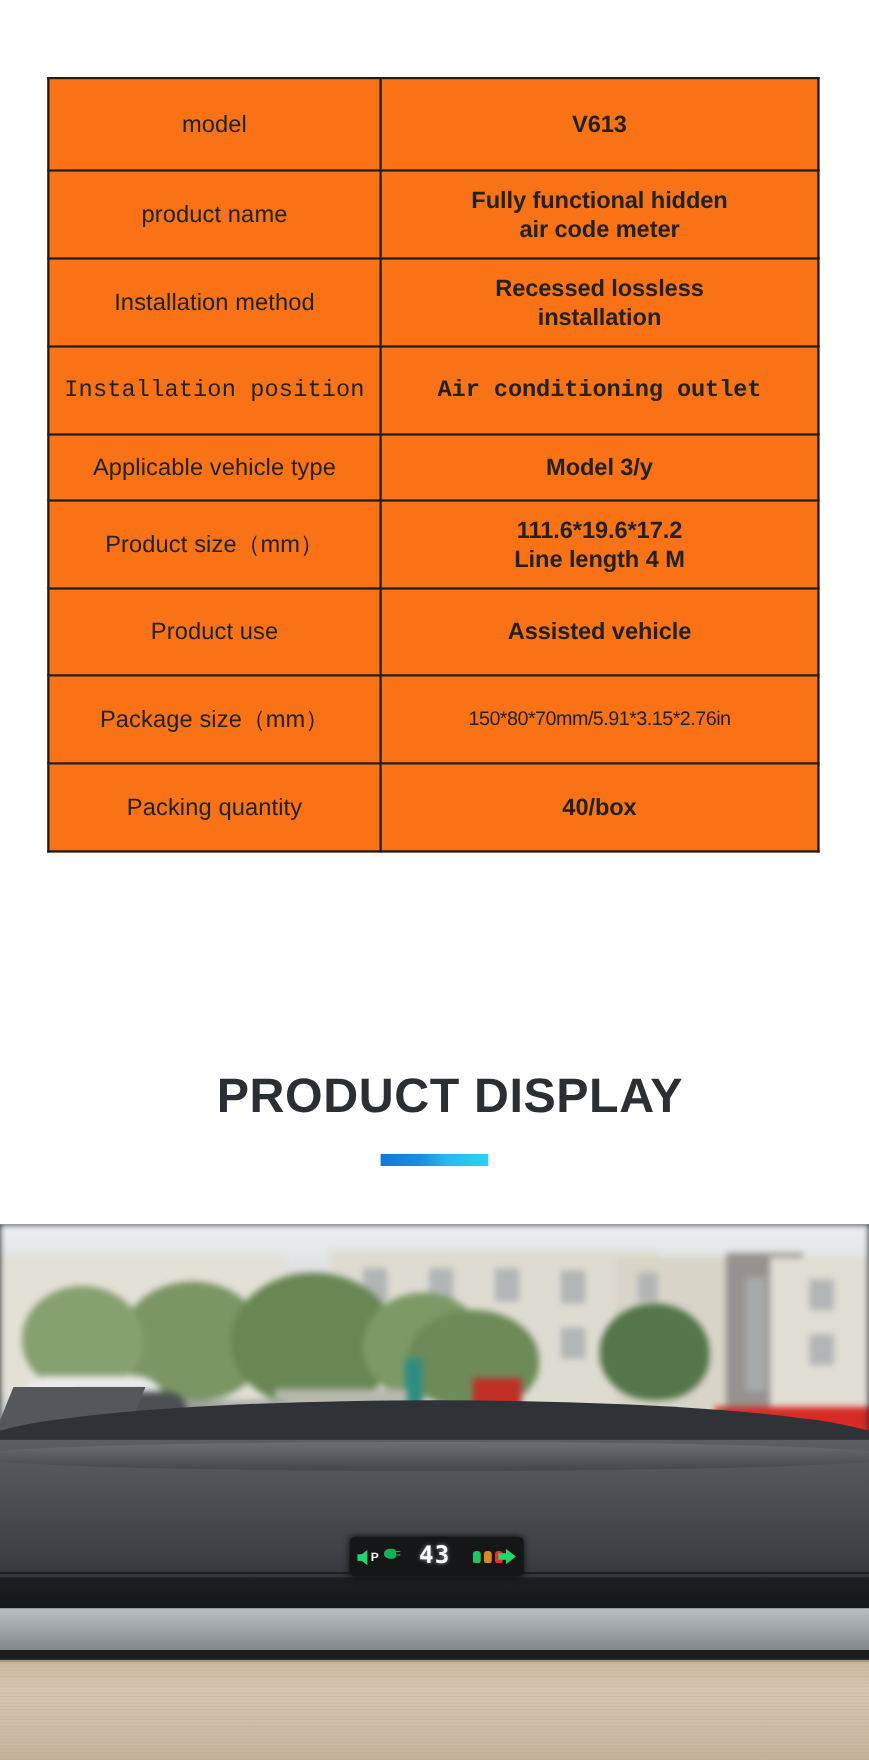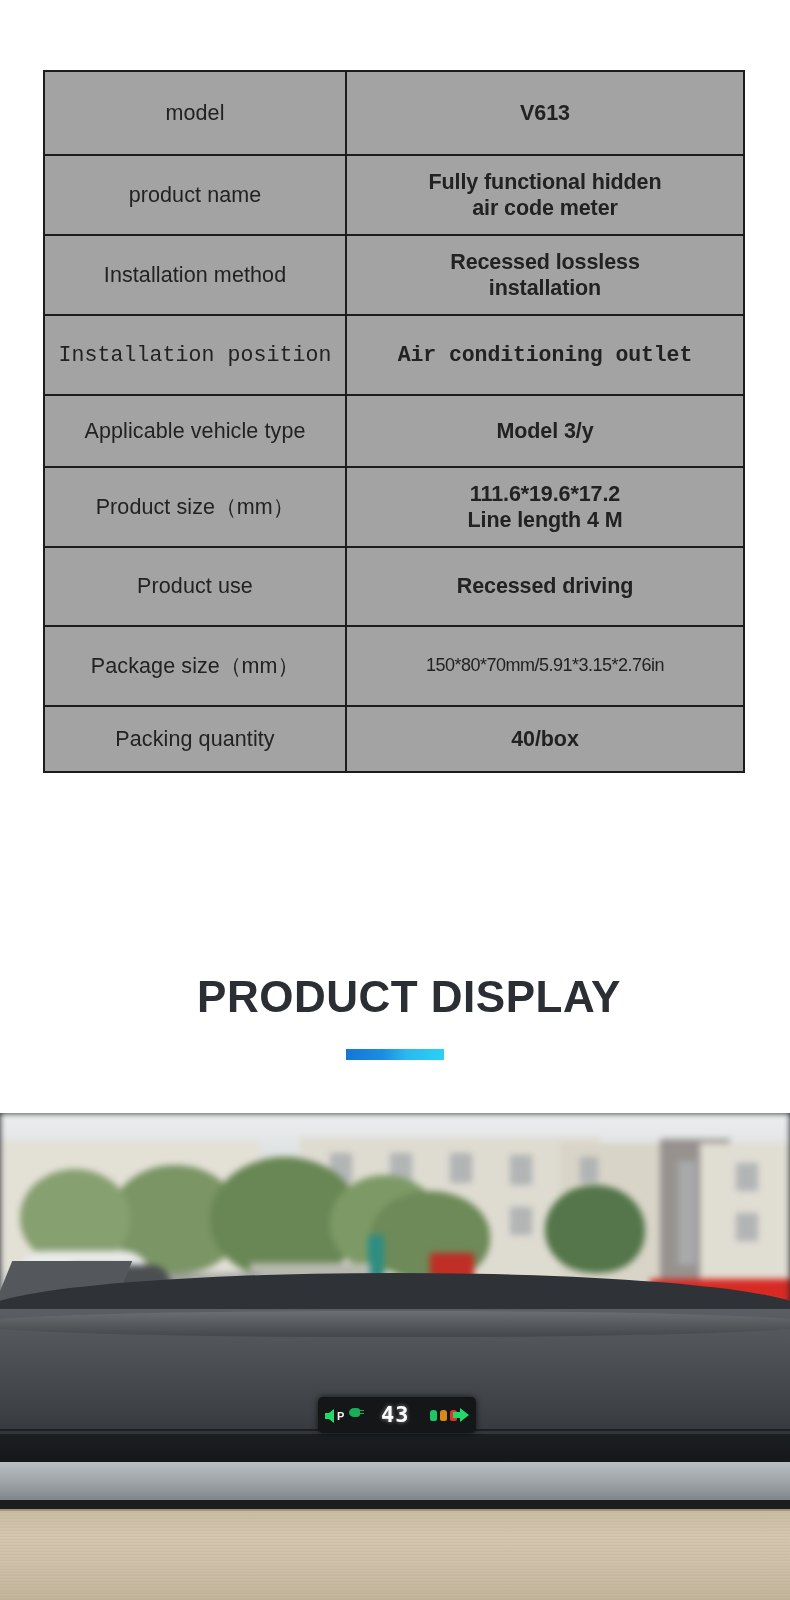--- a/index.html
+++ b/index.html
@@ -24,21 +24,21 @@
     position: absolute;
     left: 43px;
     top: 70px;
     width: 700px;
   }
 
   table.spec-table {
     width: 100%;
     border-collapse: collapse;
     table-layout: fixed;
-    background: #a3a3a3;
+    background: #f97316;
   }
 
   table.spec-table td {
     border: 2px solid #1c1c1c;
     text-align: center;
     vertical-align: middle;
     color: #222222;
     padding: 6px 8px;
     line-height: 1.22;
   }
@@ -62,26 +62,26 @@
     font-weight: 400;
     font-size: 18px;
     letter-spacing: -0.5px;
     white-space: nowrap;
   }
 
   tr.r1 td { height: 84px; }
   tr.r2 td { height: 80px; }
   tr.r3 td { height: 80px; }
   tr.r4 td { height: 80px; font-family: Liberation Mono, monospace; }
-  tr.r5 td { height: 72px; }
+  tr.r5 td { height: 60px; }
   tr.r6 td { height: 80px; }
   tr.r7 td { height: 79px; }
   tr.r8 td { height: 80px; }
   tr.r9 td { height: 80px; }
-  tr.r10 td { height: 66px; }
+  tr.r10 td { height: 80px; }
 
   .val-line { display: block; }
 
   
   .section-head {
     position: absolute;
     left: 0;
     top: 975px;
     width: 790px;
     text-align: center;
@@ -451,21 +451,21 @@
           <td class="label">Product size（mm）</td>
           <td class="value">
             <span class="val-line">111.6*19.6*17.2</span>
             <span class="val-line">Line length 4 M</span>
           </td>
         </tr>
 
         <tr class="r7">
           <td class="label">Product use</td>
           <td class="value">
-            <span class="val-line">Recessed driving</span>
+            <span class="val-line">Assisted vehicle</span>
           </td>
         </tr>
 
 
         <tr class="r9">
           <td class="label">Package size（mm）</td>
           <td class="value plain">
             <span class="val-line">150*80*70mm/5.91*3.15*2.76in</span>
           </td>
         </tr>

